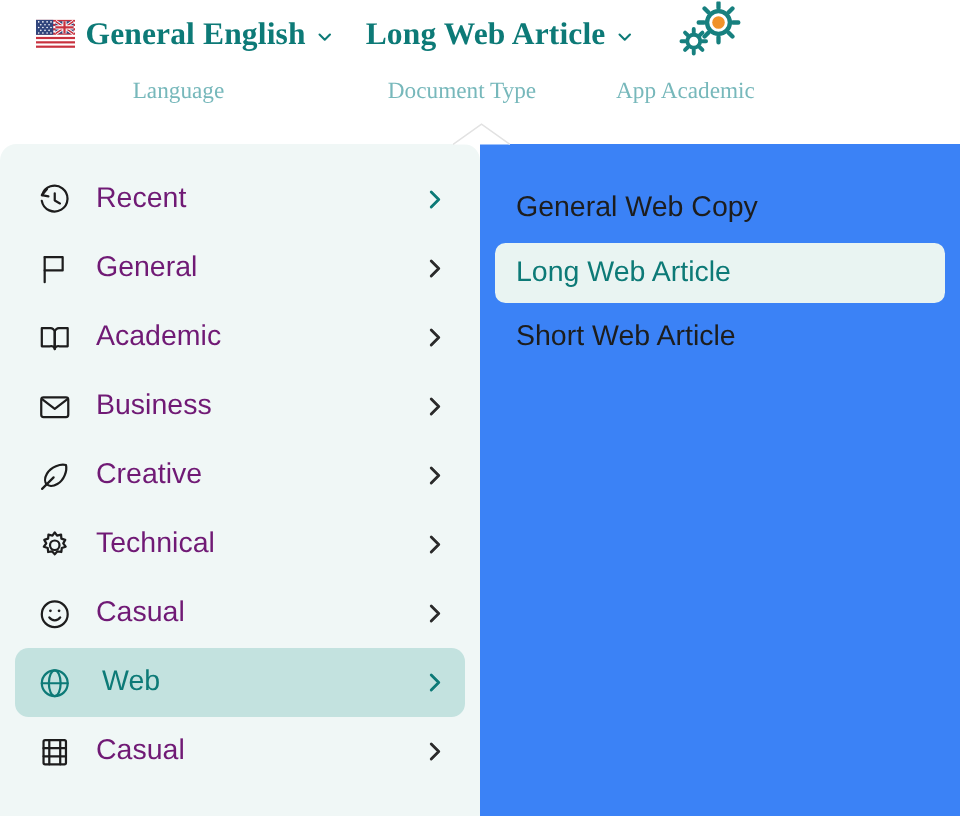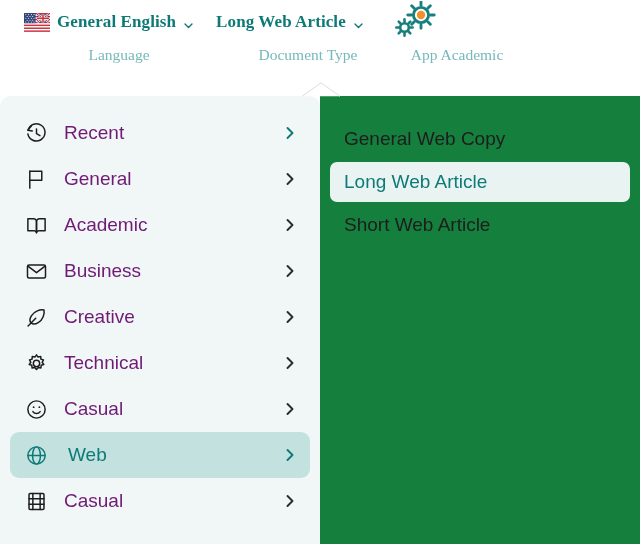--- a/index.html
+++ b/index.html
@@ -47,21 +47,21 @@
     height: 19px;
     position: relative;
     display: inline-block;
     flex: 0 0 auto;
     overflow: hidden;
   }
 
   .hdr-title {
     font-family: "Liberation Serif", "DejaVu Serif", serif;
     font-weight: bold;
-    font-size: 17px;
+    font-size: 21px;
     color: #0d7a77;
     letter-spacing: 0.1px;
     white-space: nowrap;
   }
 
   .chev-down {
     width: 11px;
     height: 11px;
     flex: 0 0 auto;
     display: inline-block;
@@ -71,21 +71,21 @@
     width: 46px;
     height: 40px;
     display: block;
     margin-left: 2px;
     margin-top: -3px;
     cursor: pointer;
   }
 
   .labels-row {
     display: flex;
-    align-items: flex-start;
+    align-items: center;
     height: 30px;
     padding-left: 24px;
     margin-top: 2px;
   }
 
   .sublabel {
     font-family: "Liberation Serif", "DejaVu Serif", serif;
     font-size: 15.5px;
     color: #77b8bb;
     white-space: nowrap;
@@ -176,21 +176,21 @@
   .mi-chev.accent { color: #0d7a77; }
   .menu-item.selected .mi-chev { color: #0d7a77; }
 
   
   .menu-right {
     position: absolute;
     top: 0;
     left: 320px;
     width: 320px;
     height: 448px;
-    background: #15803d;
+    background: #3b82f6;
     padding-top: 20px;
   }
 
   .sub-item {
     display: flex;
     align-items: center;
     height: 40px;
     margin: 3px 10px;
     padding: 0 14px;
     border-radius: 7px;

